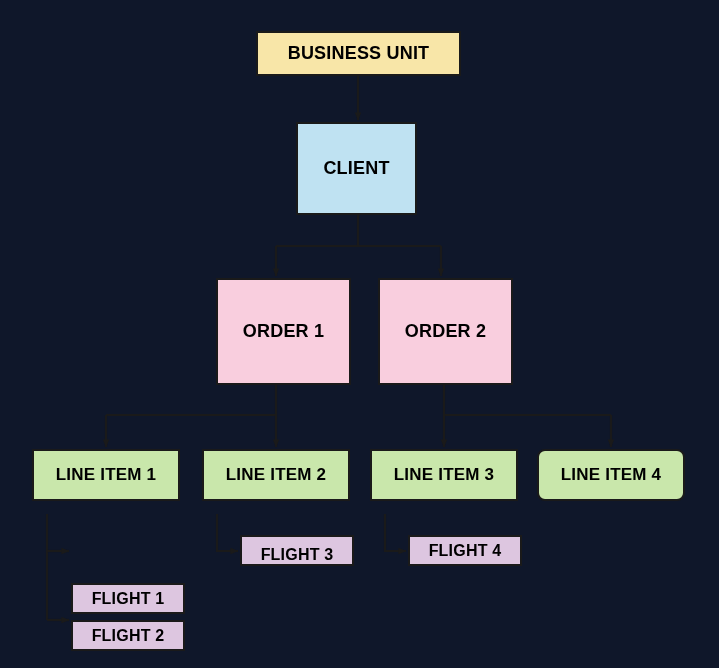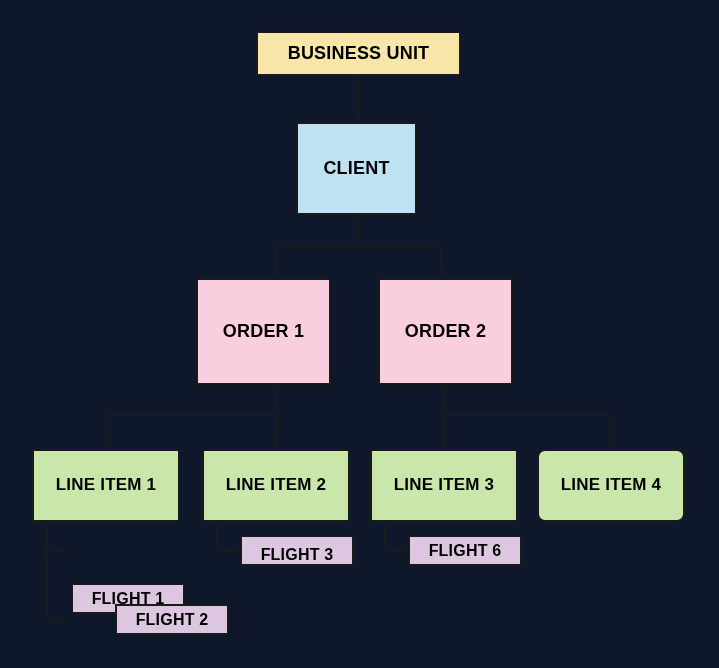--- a/index.html
+++ b/index.html
@@ -55,41 +55,41 @@
     background: #bfe2f2;
     font-size: 18px;
   }
   .node-order {
     width: 135px;
     height: 107px;
     background: #f9cede;
     font-size: 18px;
     top: 278px;
   }
-  .node-order-1 { left: 196px; }
+  .node-order-1 { left: 216px; }
   .node-order-2 { left: 378px; }
   .node-line-item {
     width: 148px;
-    height: 73px;
+    height: 52px;
     background: #c9e7ab;
     font-size: 17px;
     top: 449px;
   }
   .node-line-item-1 { left: 32px; }
   .node-line-item-2 { left: 202px; text-align: center; }
   .node-line-item-3 { left: 370px; }
   .node-line-item-4 { left: 537px; border-radius: 8px; }
   .node-flight {
     width: 114px;
     height: 31px;
     background: #ddc6e0;
     font-size: 16px;
   }
   .node-flight-1 { left: 71px; top: 535px; margin-top: 48px; }
-  .node-flight-2 { left: 71px; top: 604px; margin-left: 44px; }
+  .node-flight-2 { left: 71px; top: 620px; }
   .node-flight-3 { left: 240px; top: 535px; align-items: flex-end; }
   .node-flight-4 { left: 408px; top: 535px; }
 </style>
 </head>
 <body>
 
 <div id="diagram-canvas">
 
   <svg id="connector-layer" viewBox="0 0 719 668" width="719" height="668" xmlns="http://www.w3.org/2000/svg">
     <defs>
@@ -159,16 +159,16 @@
   <div class="node node-flight node-flight-1">
     <span>FLIGHT 1</span>
   </div>
   <div class="node node-flight node-flight-2">
     <span>FLIGHT 2</span>
   </div>
   <div class="node node-flight node-flight-3">
     <span>FLIGHT 3</span>
   </div>
   <div class="node node-flight node-flight-4">
-    <span>FLIGHT 6</span>
+    <span>FLIGHT 4</span>
   </div>
 
 </div>
 
 </body></html>

